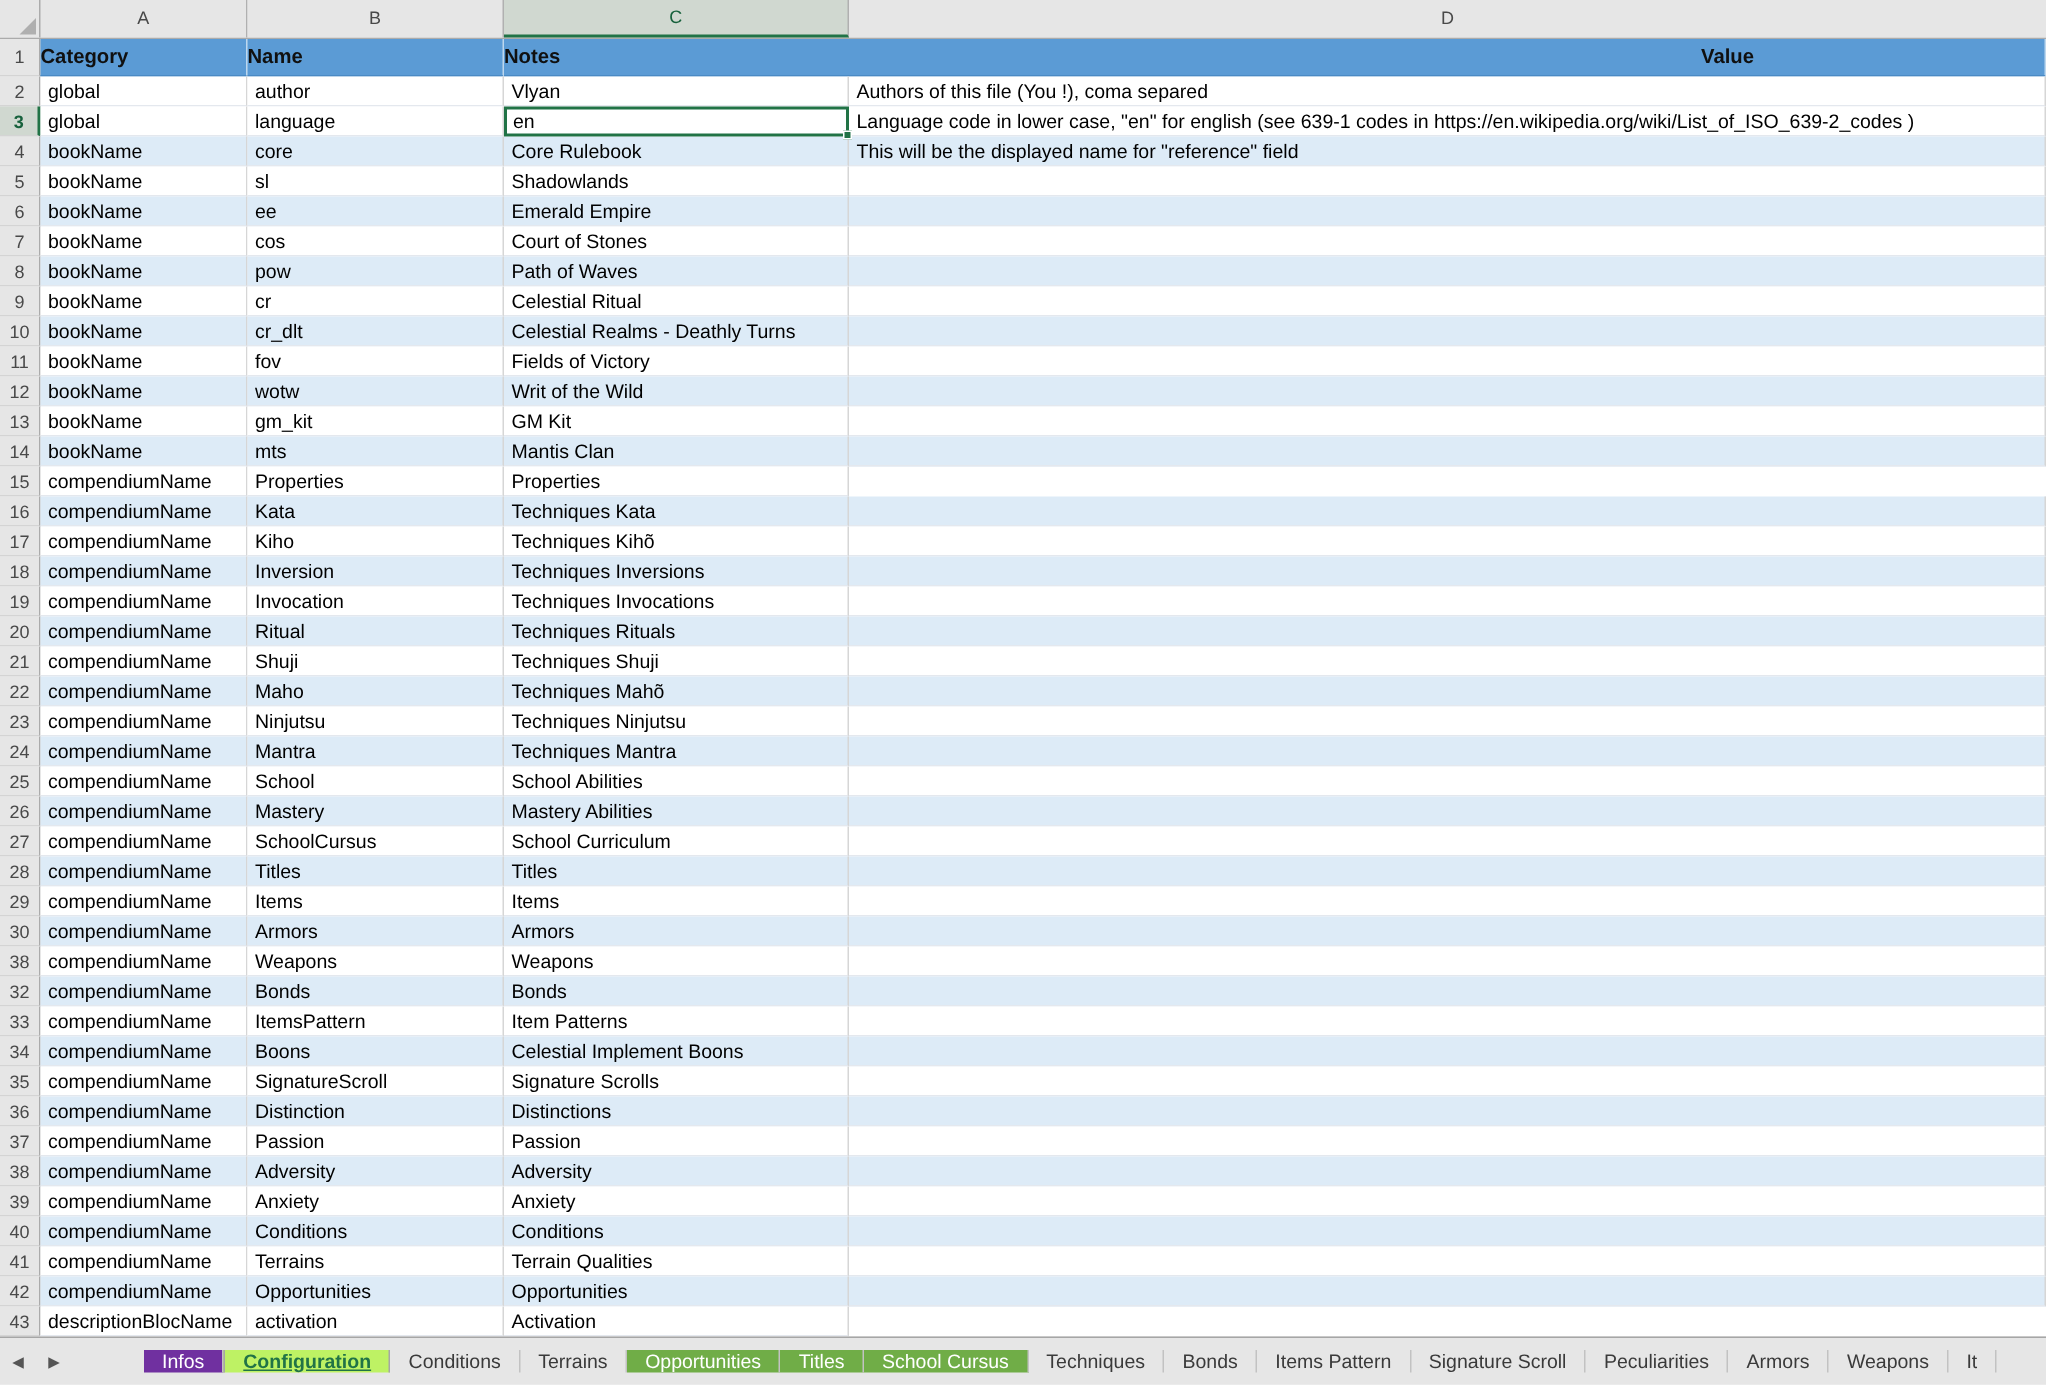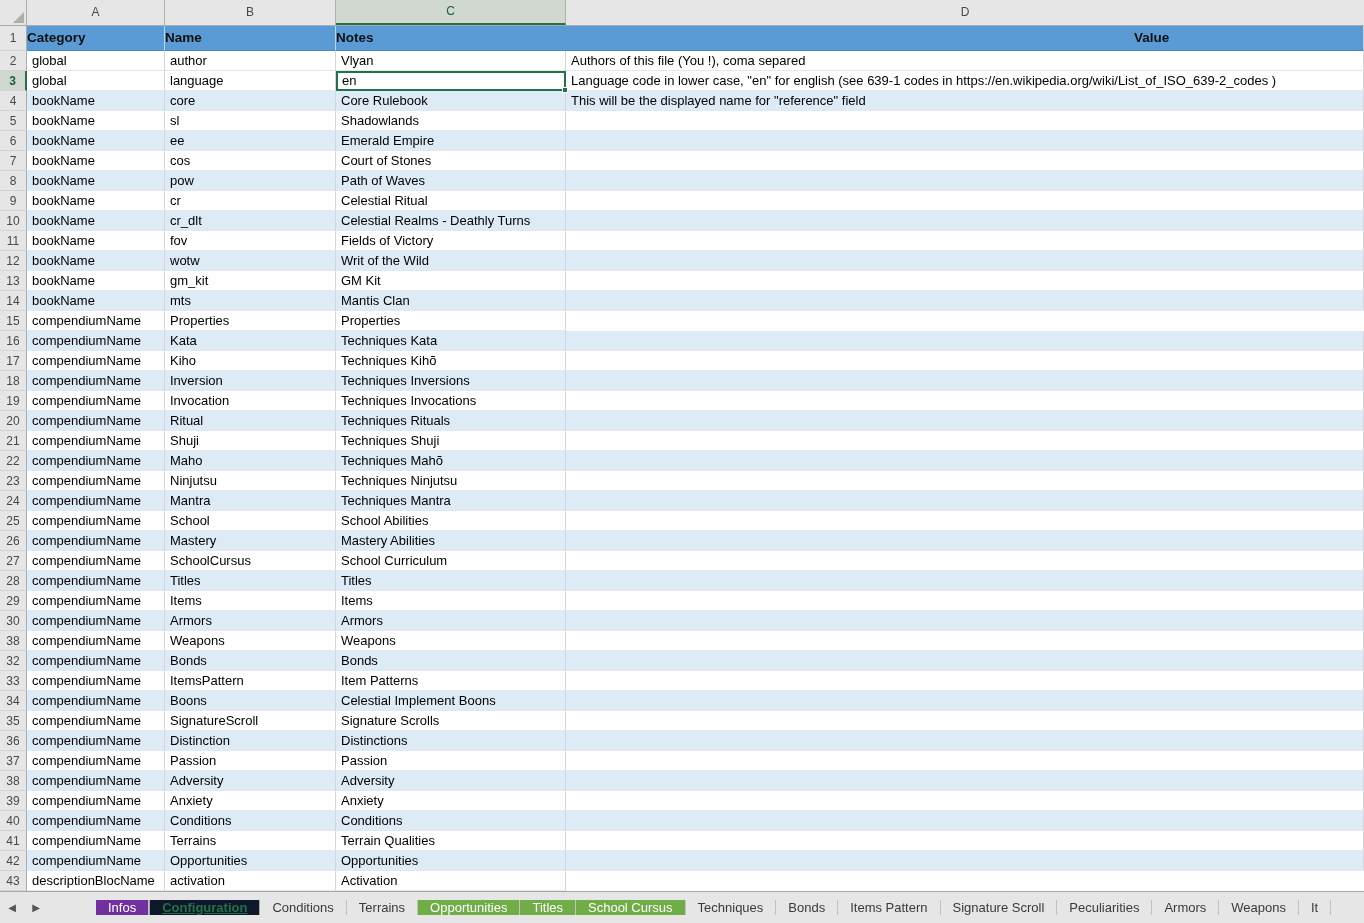--- a/index.html
+++ b/index.html
@@ -45,21 +45,21 @@
                           background:#217346; border:1px solid #fff; }
 
   
   .tabbar { height:32px; background:#E6E6E6; border-top:1px solid #A6A6A6; display:flex;
             align-items:stretch; overflow:hidden; flex:0 0 auto; }
   .navbtn { width:24px; display:flex; align-items:center; justify-content:center;
             color:#555; font-size:10px; flex:0 0 auto; }
   .tabspacer { width:48px; flex:0 0 auto; }
   .tab { display:flex; align-items:center; padding:0 12px; font-size:13px; color:#3A3A3A;
          border-right:1px solid #C2C2C2; white-space:nowrap; flex:0 0 auto; }
-  .tab.active { background:#0f172a; color:#217346; font-weight:bold; text-decoration:underline;
+  .tab.active { background:#bef264; color:#217346; font-weight:bold; text-decoration:underline;
                 border-left:1px solid #A6A6A6; border-right:1px solid #A6A6A6; margin-top:-1px;padding-left:12px; }
   .tab.purple { background:#7030A0; color:#FFFFFF; }
   .tab.green  { background:#70AD47; color:#FFFFFF; }
 </style>
 </head>
 <body>
 
 <div class="sheet">
 
   <div class="colhdr">

